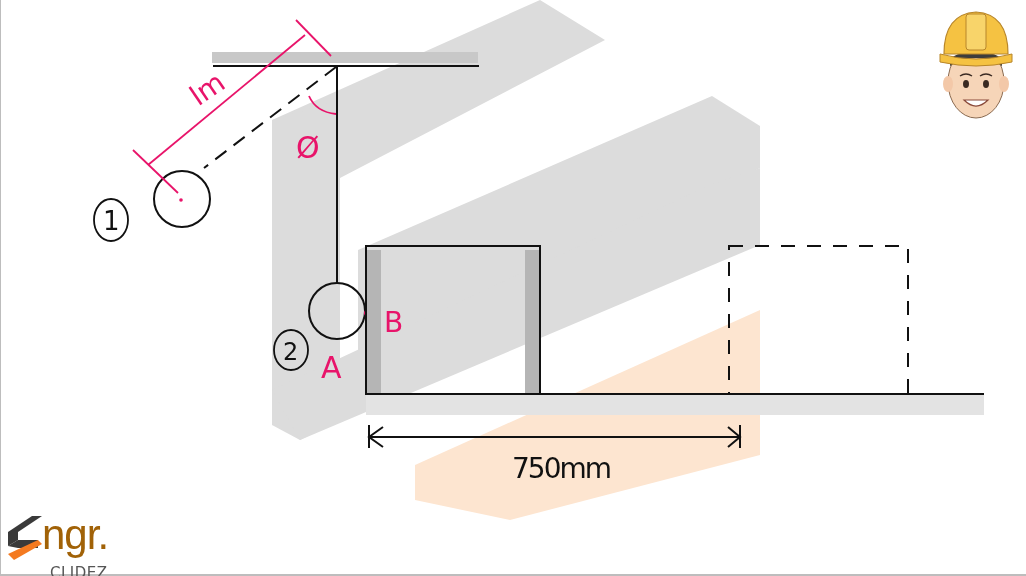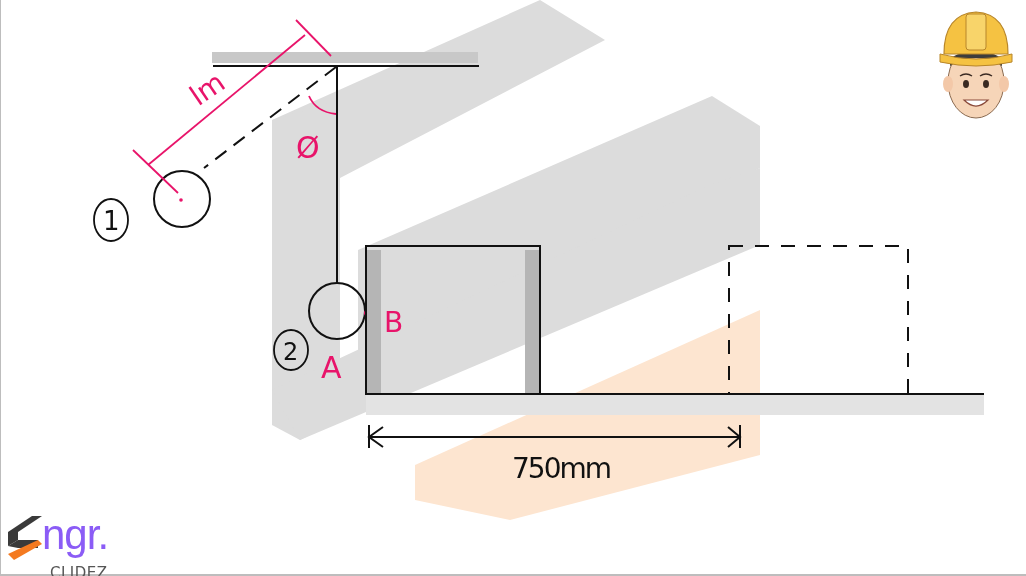--- a/index.html
+++ b/index.html
@@ -1,21 +1,21 @@
 <!DOCTYPE html>
 <html><head>
 <meta charset="utf-8">
 <style>
   html, body { margin: 0; padding: 0; background: #ffffff; }
   body { width: 1026px; height: 576px; position: relative; overflow: hidden; font-family: "Liberation Sans", sans-serif; }
   .frame { position: absolute; left: 0; top: 0; width: 1026px; height: 576px; border-left: 1px solid #bdbdbd; border-bottom: 2px solid #bdbdbd; box-sizing: border-box; }
   svg.scene { position: absolute; left: 0; top: 0; }
   .hand { font-family: "DejaVu Sans", sans-serif; }
   .logo { position: absolute; left: 4px; top: 508px; width: 140px; height: 68px; }
-  .logo-text { position: absolute; left: 38px; top: 6px; font-family: "Liberation Sans", sans-serif; font-size: 42px; color: #8b5cf6; letter-spacing: -1px; line-height: 42px; }
+  .logo-text { position: absolute; left: 38px; top: 6px; font-family: "Liberation Sans", sans-serif; font-size: 42px; color: #a16207; letter-spacing: -1px; line-height: 42px; }
   .logo-sub { position: absolute; left: 46px; top: 56px; font-family: "DejaVu Sans", sans-serif; font-size: 15px; color: #555555; letter-spacing: 0.5px; }
   .avatar { position: absolute; left: 936px; top: 4px; width: 80px; height: 120px; }
 </style>
 </head>
 <body>
 
 <div class="frame"></div>
 
 <svg class="scene" width="1026" height="576" viewBox="0 0 1026 576">
 

